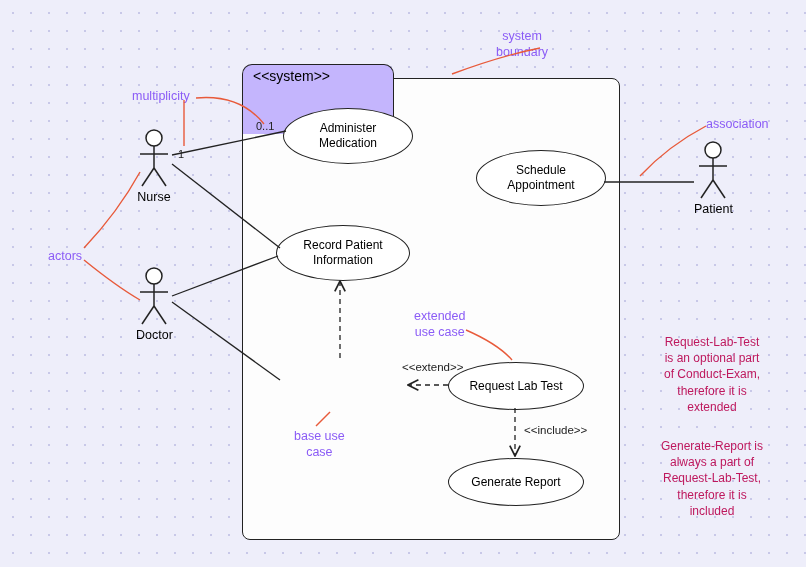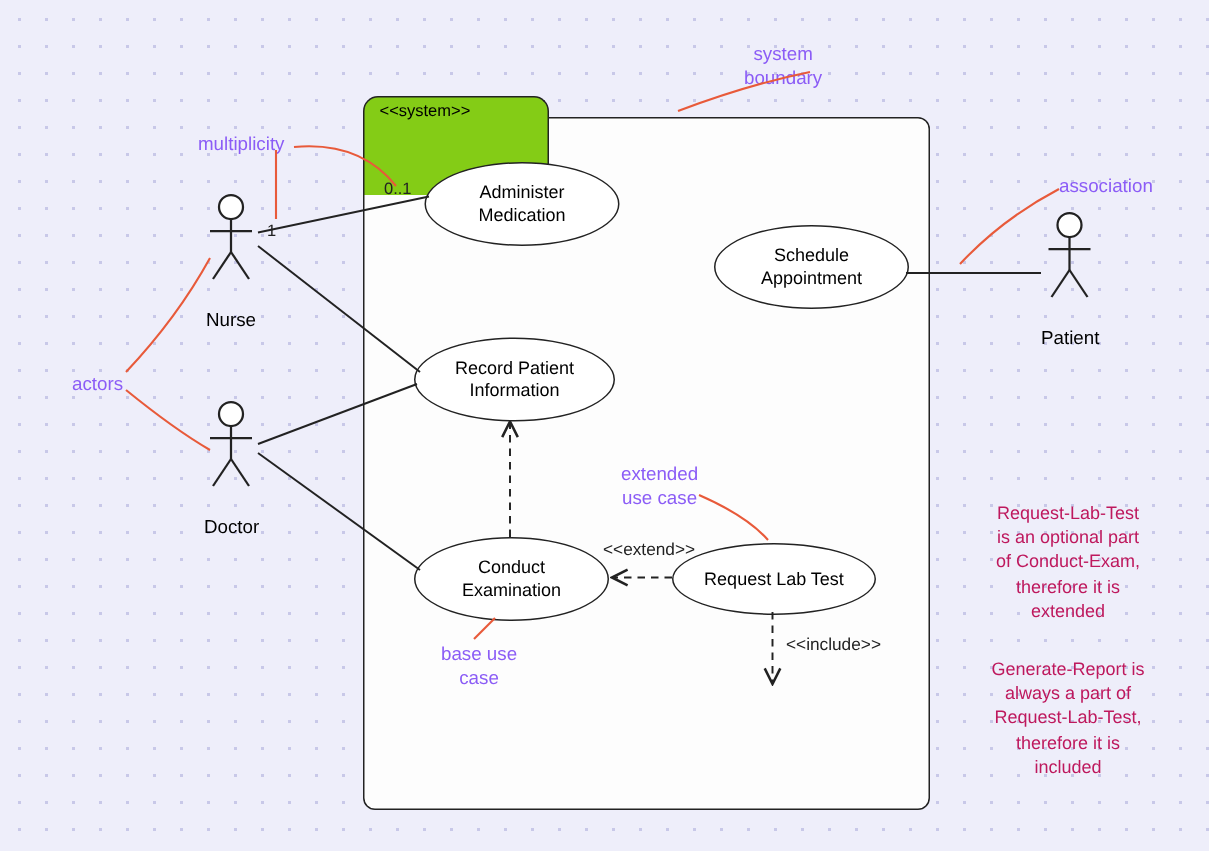--- a/index.html
+++ b/index.html
@@ -34,24 +34,24 @@
     background: #fdfdfd;
     border: 1.5px solid #222;
     border-radius: 8px;
   }
   .system-tab {
     position: absolute;
     left: 242px;
     top: 64px;
     border: 1.5px solid #222;
     border-bottom: none;
-    background: #84cc16;
+    background: #c4b5fd;
     border-radius: 10px 10px 0 0;
     padding: 3px 10px 2px 10px;
-    font-size: 11px;
+    font-size: 14px;
     display: flex;
     gap: 2px;
   }
   .system-tab .stereo { font-weight: 400; }
   .system-tab .name { font-weight: 400; margin-top: 48px; }
 
   .use-case {
     position: absolute;
     border: 1.5px solid #222;
     border-radius: 50%;
@@ -66,21 +66,21 @@
 
   .actor {
     position: absolute;
     display: flex;
     flex-direction: column;
     align-items: center;
     font-size: 12.5px;
   }
 
   .actor-label {
-    margin-top: 16px;
+    margin-top: 0;
   }
 
   .anno-red {
     position: absolute;
     font-size: 12.5px;
     color: #8b5cf6;
     text-align: center;
     line-height: 1.3;
   }
   .anno-purple {
@@ -115,25 +115,24 @@
 
   <div class="use-case" style="left:283px; top:108px; width:128px; height:54px; white-space:pre-line;">Administer
 Medication</div>
 
   <div class="use-case" style="left:476px; top:150px; width:128px; height:54px; white-space:pre-line;">Schedule
 Appointment</div>
 
   <div class="use-case" style="left:276px; top:225px; width:132px; height:54px; white-space:pre-line;">Record Patient
 Information</div>
 
-  <div class="use-case" style="left:276px; top:358px; width:128px; height:54px; white-space:pre-line;">Conduct
-Examination</div>
 
   <div class="use-case" style="left:448px; top:362px; width:134px; height:46px;">Request Lab Test</div>
 
+  <div class="use-case" style="left:448px; top:458px; width:134px; height:46px;">Generate Report</div>
 
   <div class="actor" style="left:136px; top:128px;">
     <svg width="36" height="62">
       <circle cx="18" cy="10" r="8" fill="#fff" stroke="#222" stroke-width="1.5"></circle>
       <line x1="18" y1="18" x2="18" y2="40" stroke="#222" stroke-width="1.5"></line>
       <line x1="4" y1="26" x2="32" y2="26" stroke="#222" stroke-width="1.5"></line>
       <line x1="18" y1="40" x2="6" y2="58" stroke="#222" stroke-width="1.5"></line>
       <line x1="18" y1="40" x2="30" y2="58" stroke="#222" stroke-width="1.5"></line>
     </svg>
     <span class="actor-label">Nurse</span>

